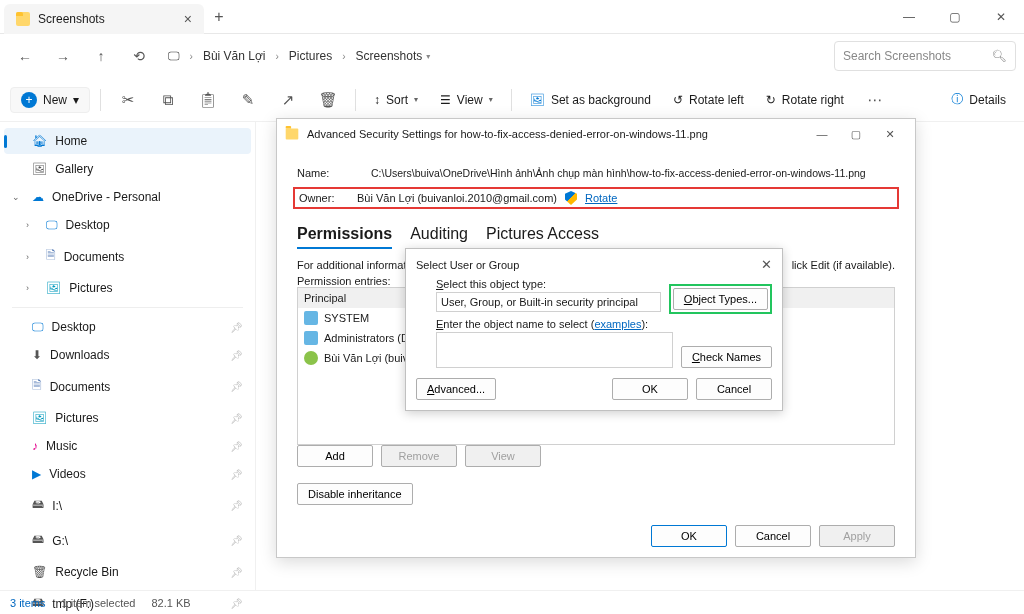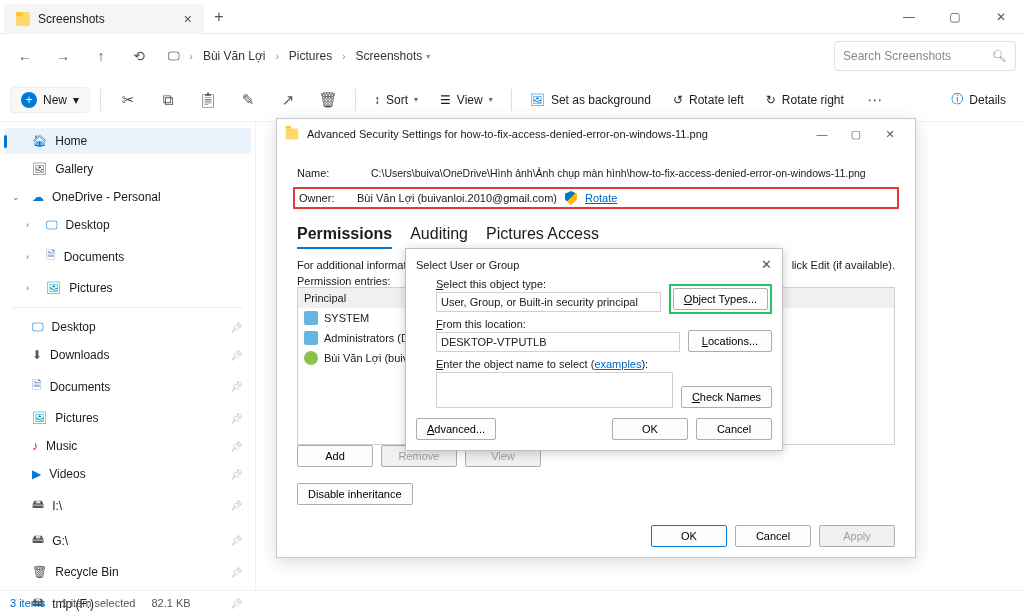--- a/index.html
+++ b/index.html
@@ -348,27 +348,20 @@
     <div>
       <div class="row"><u>S</u>elect this object type:</div>
       <div class="field">User, Group, or Built-in security principal</div>
     </div>
     <div class="highlight-red" style="align-self:flex-end;margin-bottom:4px">
       <button class="winbtn" style="min-width:80px"><u>O</u>bject Types...</button>
     </div>
   </div>
   <div class="rowflex">
     <div>
-      <div class="row"><u>F</u>rom this location:</div>
-      <div class="field">DESKTOP-VTPUTLB</div>
-    </div>
-    <button class="winbtn" style="min-width:84px;align-self:flex-end;margin-bottom:6px"><u>L</u>ocations...</button>
-  </div>
-  <div class="rowflex">
-    <div>
       <div class="row"><u>E</u>nter the object name to select (<a href="#">examples</a>):</div>
       <div class="fieldbig"></div>
     </div>
     <button class="winbtn" style="min-width:84px;align-self:flex-end;margin-bottom:6px"><u>C</u>heck Names</button>
   </div>
   <div class="user-footer">
     <button class="winbtn"><u>A</u>dvanced...</button>
     <div class="right">
       <button class="winbtn">OK</button>
       <button class="winbtn">Cancel</button>

